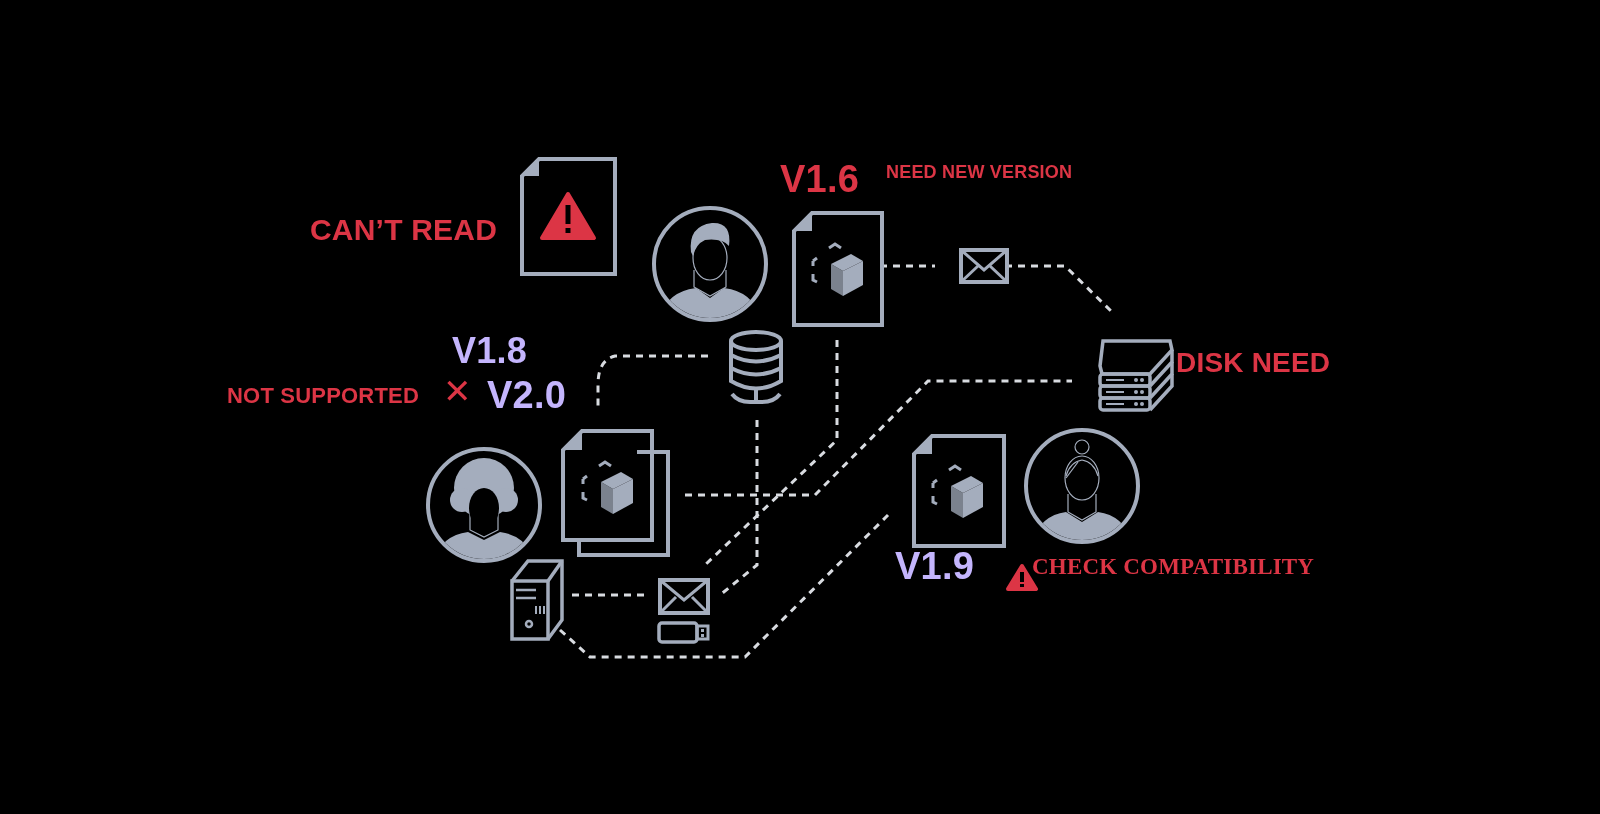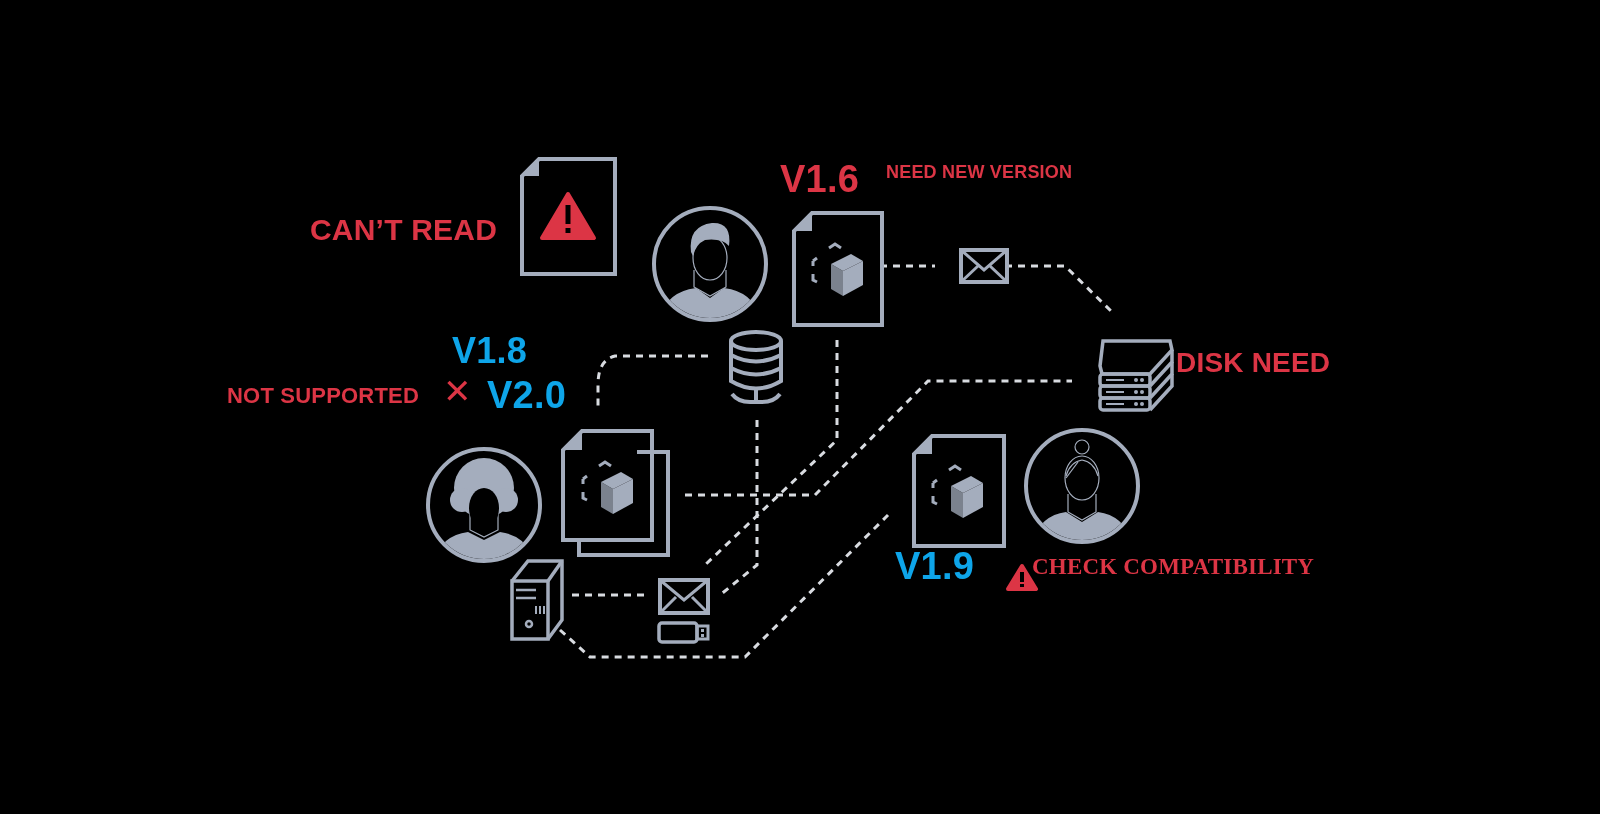--- a/index.html
+++ b/index.html
@@ -1,21 +1,21 @@
 <!DOCTYPE html>
 <html><head>
 <meta charset="utf-8">
 <style>
   html, body { margin: 0; padding: 0; background: #000; }
   body { width: 1600px; height: 814px; position: relative; overflow: hidden;
          font-family: "Liberation Sans", "DejaVu Sans", sans-serif; }
   #canvas { position: absolute; left: 0; top: 0; width: 1600px; height: 814px; }
   .label { position: absolute; font-weight: 700; white-space: nowrap; letter-spacing: 0.2px; line-height: 1; }
   .red { color: #dc3545; }
-  .gray { color: #0ea5e9; }
+  .gray { color: #c4b5fd; }
   .lbl-cant-read { left: 310px; top: 199px; font-size: 30px; margin-top: 16px; }
   .lbl-v16 { left: 780px; top: 160px; font-size: 38px; text-align: right; }
   .lbl-need-new { left: 886px; top: 163px; font-size: 18px; }
   .lbl-v18 { left: 452px; top: 333px; font-size: 36px; }
   .lbl-not-supported { left: 227px; top: 385px; font-size: 22px; text-align: center; }
   .lbl-x { left: 443px; top: 374px; font-size: 34px; }
   .lbl-v20 { left: 487px; top: 376px; font-size: 38px; }
   .lbl-disk-error { left: 1176px; top: 349px; font-size: 28px; }
   .lbl-v19 { left: 895px; top: 547px; font-size: 38px; }
   .lbl-check { left: 1032px; top: 555px; font-size: 23px; font-family: Liberation Serif, serif; }

